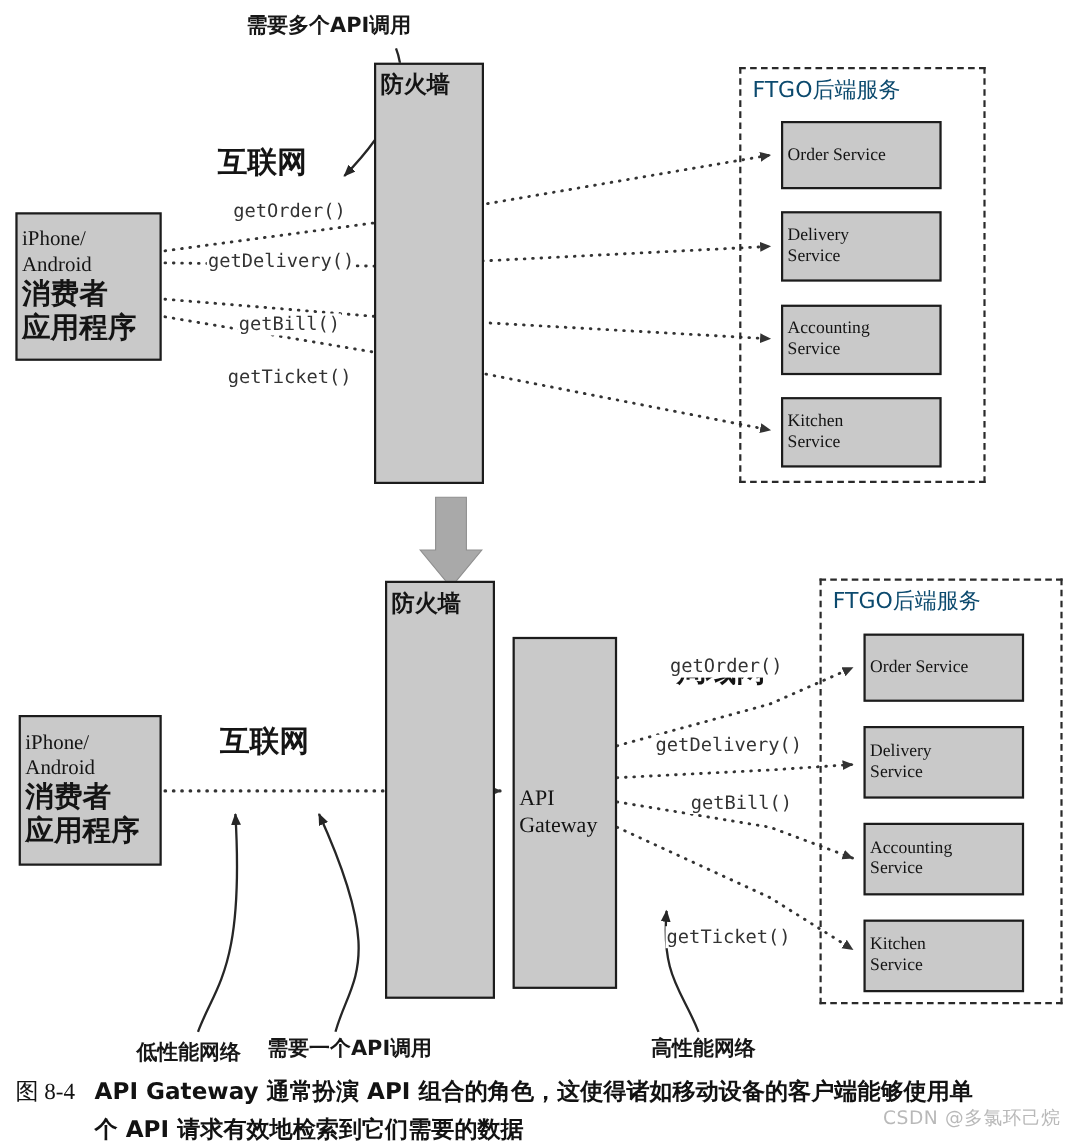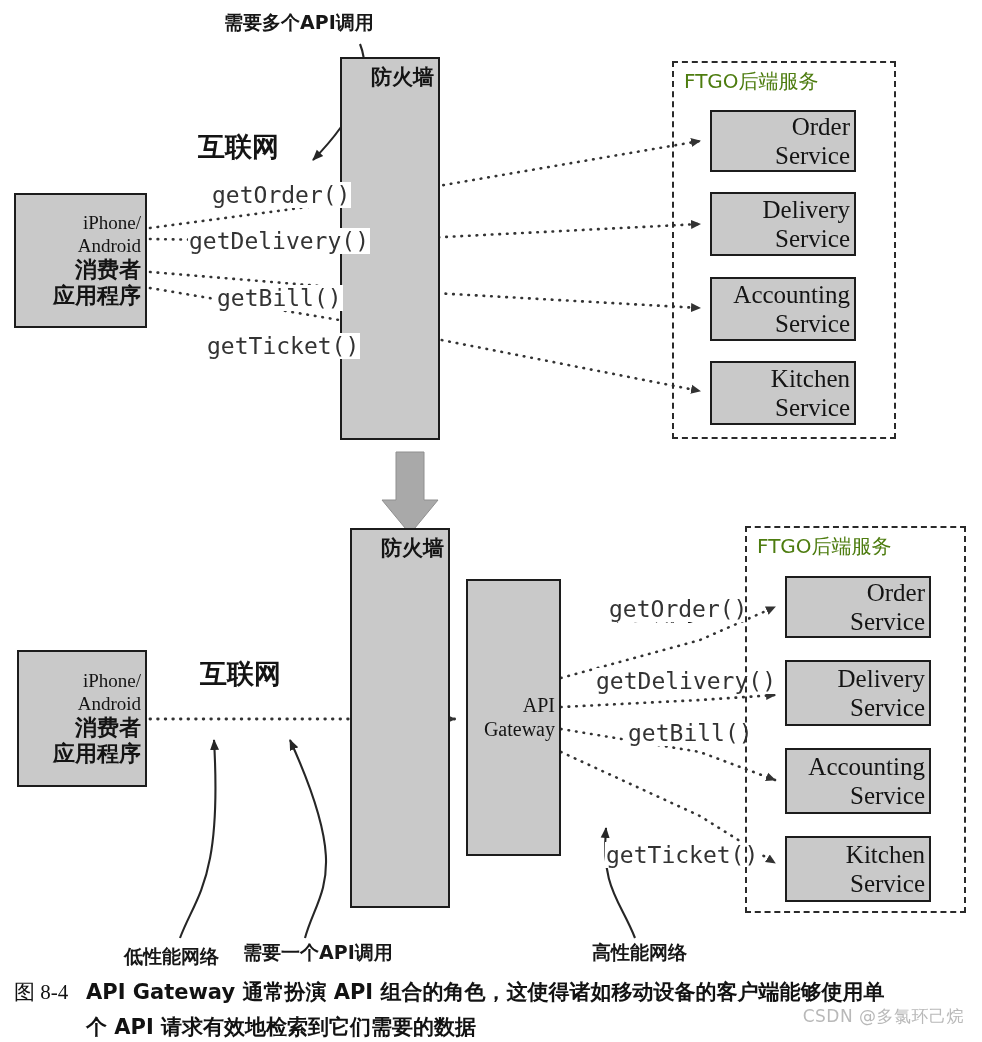--- a/index.html
+++ b/index.html
@@ -29,60 +29,60 @@
     pointer-events: none;
   }
   .node {
     position: absolute;
     box-sizing: border-box;
     background: #c9c9c9;
     border: 2px solid #1c1c1c;
     display: flex;
     align-items: center;
     justify-content: center;
-    text-align: right;
+    text-align: left;
     line-height: 1.18;
     color: #141414;
   }
   .node .inner { width: 100%; padding: 0 4px; }
   .node.client {
     font-size: 19px;
   }
-  .node.client .cn { font-family: "DejaVu Sans", sans-serif; font-weight: 600; font-size: 22px; }
+  .node.client .cn { font-family: "DejaVu Sans", sans-serif; font-weight: 600; font-size: 26px; }
   .node.firewall {
     align-items: flex-start;
     justify-content: center;
     padding-top: 6px;
     font-family: "DejaVu Sans", sans-serif;
     font-weight: 600;
     font-size: 21px;
   }
   .node.service {
-    font-size: 25px;
+    font-size: 16px;
   }
   .node.gateway {
     font-size: 20px;
   }
   .dashed-box {
     position: absolute;
     box-sizing: border-box;
     border: 2px dashed #2a2a2a;
     background: transparent;
   }
   .dashed-title {
     position: absolute;
     font-family: "DejaVu Sans", sans-serif;
     font-size: 20px;
-    color: #4d7c0f;
+    color: #0c4a6e;
     white-space: nowrap;
   }
   .mono-label {
     position: absolute;
     font-family: "DejaVu Sans Mono", monospace;
-    font-size: 23px;
+    font-size: 17px;
     color: #333333;
     white-space: nowrap;
     background: #ffffff;
     padding: 0 1px;
   }
   .cn-label {
     position: absolute;
     font-family: "DejaVu Sans", sans-serif;
     font-weight: 700;
     font-size: 19px;
@@ -222,21 +222,21 @@
       <div class="cn">消费者</div>
       <div class="cn">应用程序</div>
     </div>
   </div>
 
 
   <div class="node firewall" style="left:350px; top:528px; width:100px; height:380px;">
     <div class="inner">防火墙</div>
   </div>
 
-  <div class="node gateway" style="left:466px; top:579px; width:95px; height:277px;">
+  <div class="node gateway" style="left:466px; top:579px; width:95px; height:320px;">
     <div class="inner">
       <div>API</div>
       <div>Gateway</div>
     </div>
   </div>
 
   <div class="mono-label" style="left:608px; top:596px;">getOrder()</div>
   <div class="mono-label" style="left:595px; top:668px;">getDelivery()</div>
   <div class="mono-label" style="left:627px; top:720px;">getBill()</div>
   <div class="mono-label" style="left:605px; top:842px;">getTicket()</div>

